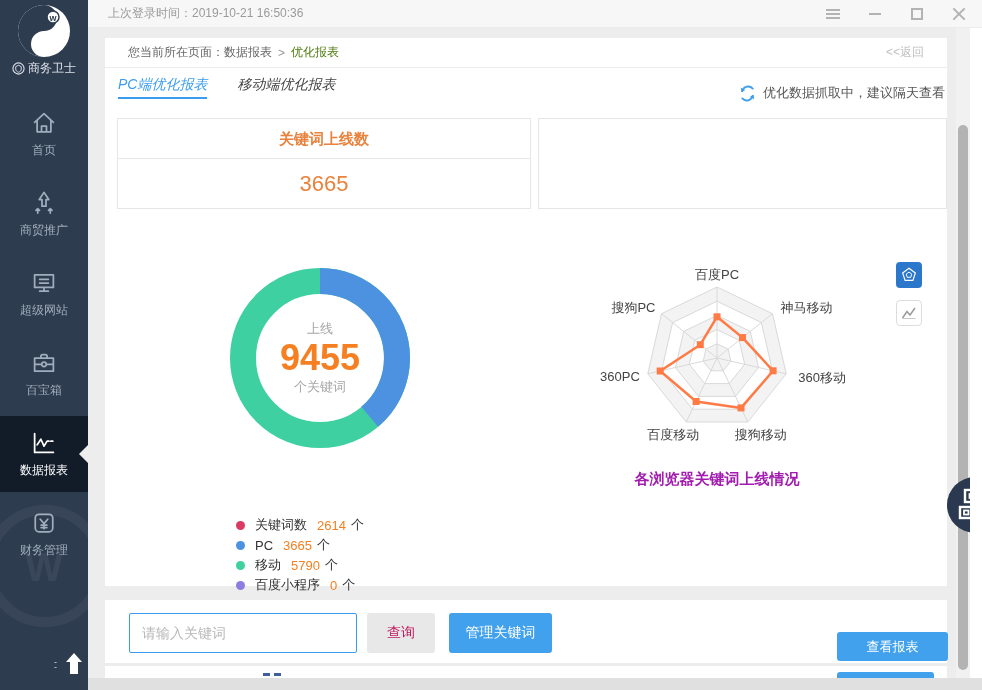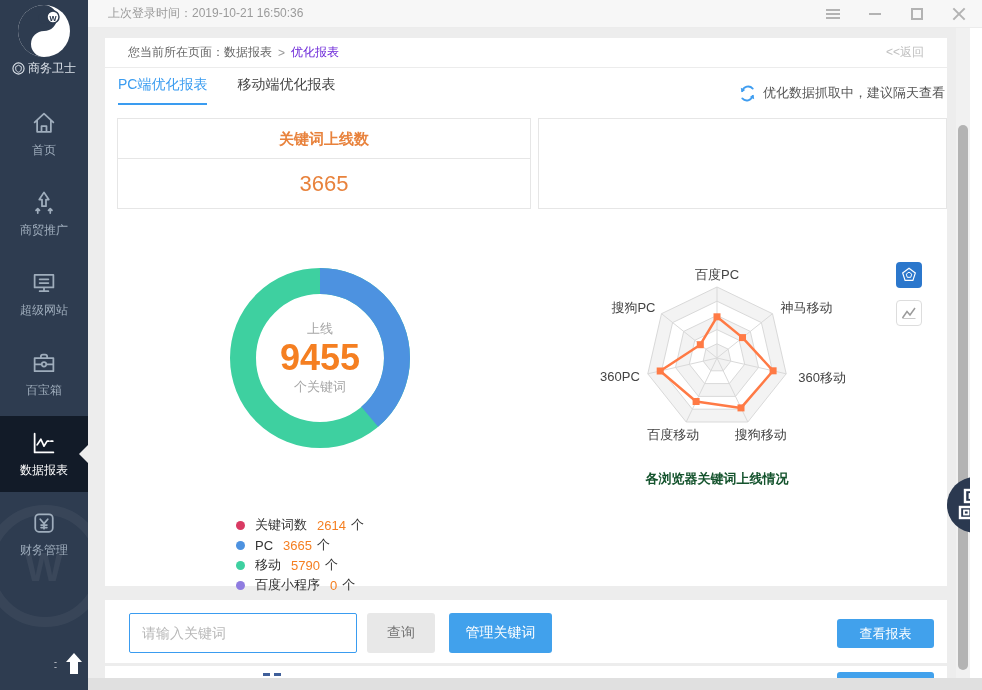--- a/index.html
+++ b/index.html
@@ -39,26 +39,26 @@
   
   .panel { position:absolute; background:#ffffff; z-index:1; }
   .main-panel { left:105px; top:38px; width:842px; height:548px; }
   .search-panel { left:105px; top:600px; width:842px; height:63px; }
   .next-panel { left:105px; top:666px; width:842px; height:12px; }
 
   
   .breadcrumb { position:absolute; left:105px; top:38px; width:842px; height:30px; border-bottom:1px solid #ececec;
     display:flex; align-items:center; font-size:12px; color:#666; padding:0 23px; z-index:2; }
   .bc-sep { margin:0 6px; color:#999; }
-  .bc-current { color:#6d28d9; }
+  .bc-current { color:#4d7c0f; }
   .bc-back { margin-left:auto; color:#c0c0c0; cursor:pointer; }
 
   
   .tabs { position:absolute; left:118px; top:76px; display:flex; gap:30px; z-index:2; }
-  .tab { font-size:14px; color:#444; padding-bottom:9px; cursor:pointer; }
+  .tab { font-size:14px; color:#444; padding-bottom:3px; cursor:pointer;font-style:italic; }
   .tab.active { color:#3a9cf0; border-bottom:2px solid #3a9cf0; }
 
   
   .notice { position:absolute; right:37px; top:84px; display:flex; align-items:center; gap:7px; font-size:13px; color:#555; z-index:2;font-family:Liberation Serif, serif; }
 
   
   .stat-card { position:absolute; border:1px solid #e6e6e6; background:#fff; z-index:2; }
   .stat-title { height:40px; line-height:40px; text-align:center; font-size:15px; font-weight:bold; border-bottom:1px solid #e6e6e6; }
   .stat-value { height:49px; line-height:49px; text-align:center; font-size:22px; }
 
@@ -71,35 +71,35 @@
   .donut-sub { font-size:13px; color:#a6a6a6; }
 
   
   .legend { position:absolute; left:236px; top:482px; z-index:2;margin-top:33px; }
   .lg-row { display:flex; align-items:center; height:20px; font-size:13px; color:#333; }
   .lg-dot { width:9px; height:9px; border-radius:50%; margin-right:10px; }
   .lg-val { color:#f57f21; margin:0 5px 0 10px; }
 
   
   .radar-box { position:absolute; left:590px; top:262px; width:270px; height:195px; z-index:2; }
-  .radar-caption { position:absolute; left:582px; top:470px; width:270px; text-align:center; font-size:13px; font-weight:bold; color:#14532d; z-index:2; }
+  .radar-caption { position:absolute; left:582px; top:470px; width:270px; text-align:center; font-size:15px; font-weight:bold; color:#a21caf; z-index:2; }
 
   
   .toggle-btn { position:absolute; width:26px; height:26px; border-radius:4px; z-index:2; display:flex; align-items:center; justify-content:center; cursor:pointer; }
   .toggle-radar { left:896px; top:262px; background:#2b77cc; }
   .toggle-trend { left:896px; top:300px; background:#fff; border:1px solid #ddd; }
 
   
   .kw-input { position:absolute; left:129px; top:613px; width:228px; height:40px; border:1px solid #3a9cf0; border-radius:2px;
     font-size:14px; color:#333; padding:0 12px; outline:none; z-index:2; font-family:inherit; }
   .kw-input::placeholder { color:#b8b8b8; }
   .btn { position:absolute; border:none; border-radius:3px; font-size:14px; cursor:pointer; z-index:2; font-family:inherit; }
-  .btn-query { left:367px; top:613px; width:68px; height:40px; background:#e8e8e8; color:#737373; }
+  .btn-query { left:367px; top:613px; width:68px; height:40px; background:#e8e8e8; color:#be185d; }
   .btn-manage { left:449px; top:613px; width:103px; height:40px; background:#41a1ec; color:#fff; }
-  .btn-report { left:837px; top:619px; width:97px; height:29px; background:#41a1ec; color:#fff; font-size:13px; }
+  .btn-report { left:837px; top:632px; width:111px; height:29px; background:#41a1ec; color:#fff; font-size:13px; }
   .btn-partial { left:837px; top:672px; width:97px; height:6px; background:#41a1ec; border-radius:3px 3px 0 0; position:absolute; z-index:2; }
   .clipped-frag { position:absolute; left:263px; top:671px; width:34px; height:6px; z-index:2; overflow:hidden; }
   .clipped-frag span { display:inline-block; width:7px; height:3px; background:#3f5f9a; margin-right:4px; vertical-align:top; margin-top:2px; }
 
   
   .scrollbar-track { position:absolute; left:956px; top:28px; width:14px; height:650px; background:#f1f1f1; z-index:6; }
   .scrollbar-thumb { position:absolute; left:2px; top:97px; width:10px; height:545px; background:#b3b3b3; border-radius:5px; }
   .white-edge { position:absolute; left:970px; top:28px; width:12px; height:650px; background:#ffffff; z-index:9; }
   .bottom-strip { position:absolute; left:88px; top:678px; width:894px; height:12px; background:#e0e0e0; z-index:10; }
   .qr-float { position:absolute; left:947px; top:477px; width:56px; height:56px; border-radius:50%; background:#2b3950; z-index:8; cursor:pointer; }

